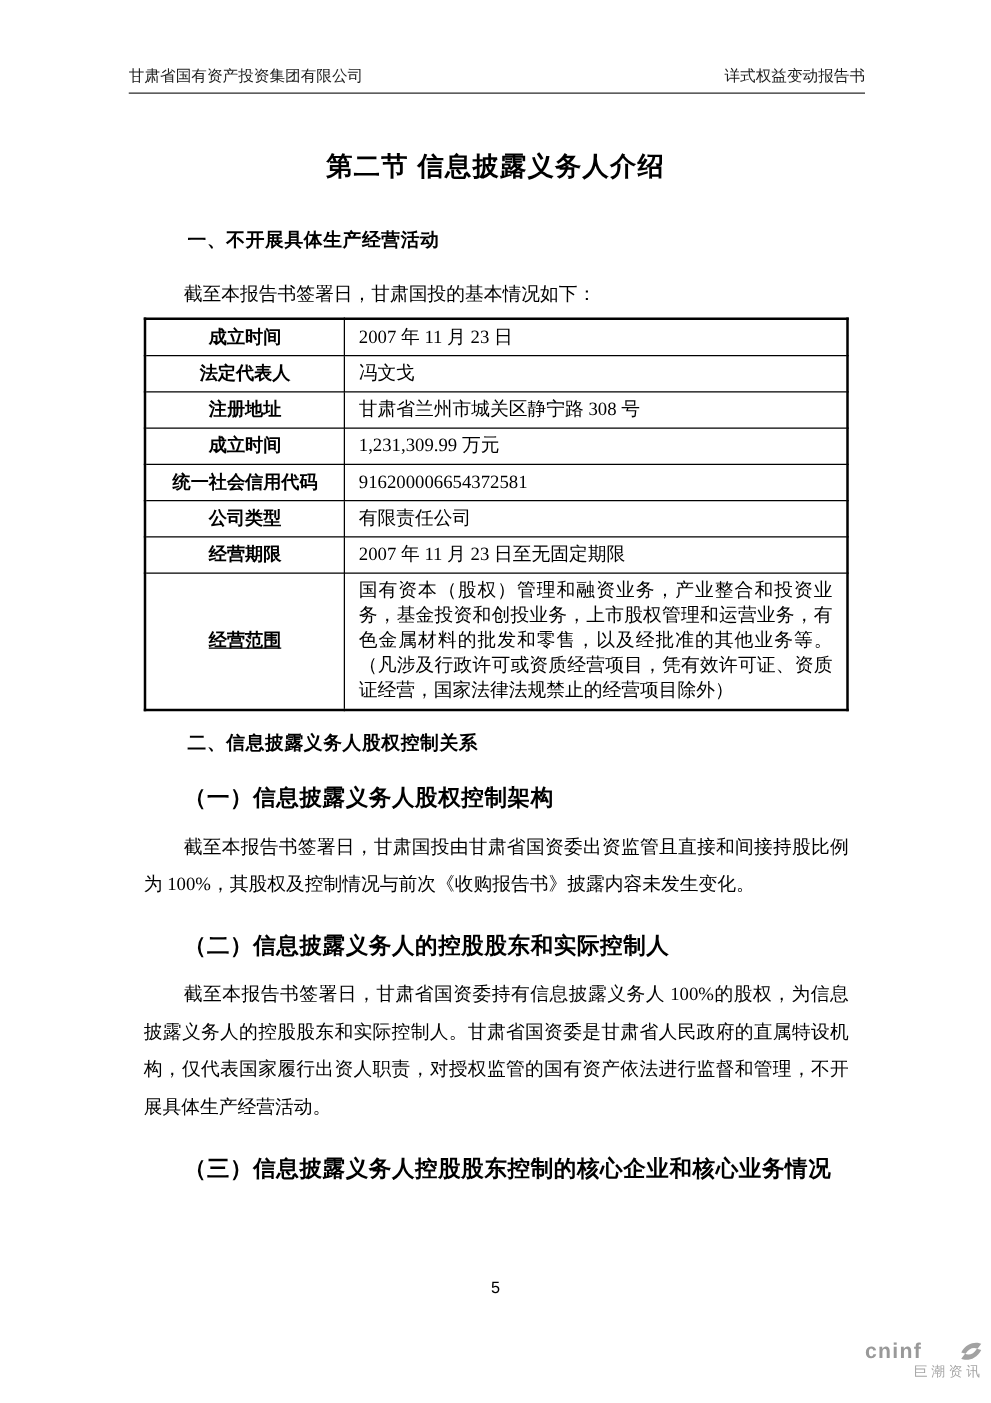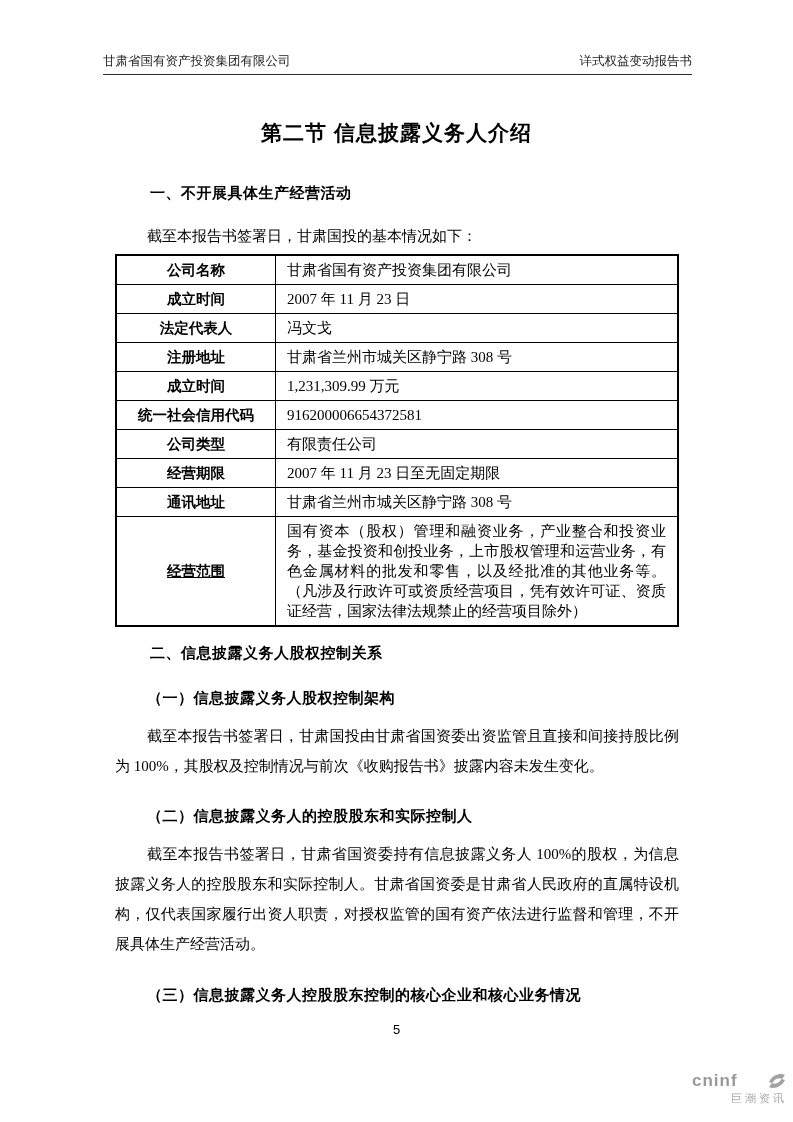--- a/index.html
+++ b/index.html
@@ -30,22 +30,22 @@
     position:absolute; left:115px; top:183px; width:564px;
     font-size:15px; line-height:20px;
   }
 
   .h-section {
     font-family:"Liberation Sans", sans-serif;
     font-weight:bold; font-size:15px; line-height:20px;
     margin-left:35px; letter-spacing:0.5px;
   }
   .h-sub {
-    font-family:Liberation Serif, serif;
-    font-weight:bold; font-size:15px; line-height:20px;
+    font-family:Liberation Mono, monospace;
+    font-weight:bold; font-size:18px; line-height:20px;
     margin-left:32px; letter-spacing:0.5px;
   }
 
   .intro { margin:22px 0 0 0; text-indent:32px; line-height:22px; }
 
   table.info {
     border-collapse:collapse; table-layout:fixed;
     width:564px; margin-top:7px;
     border:2px solid #000;
   }
@@ -106,24 +106,20 @@
   <div class="title">第二节 信息披露义务人介绍</div>
 
   <div class="content">
 
     <div class="h-section">一、不开展具体生产经营活动</div>
 
     <p class="intro">截至本报告书签署日，甘肃国投的基本情况如下：</p>
 
     <table class="info">
       <tbody>
-          <tr>
-        <td class="lbl">公司名称</td>
-        <td class="val">甘肃省国有资产投资集团有限公司</td>
-      </tr>
       <tr>
         <td class="lbl">成立时间</td>
         <td class="val">2007 年 11 月 23 日</td>
       </tr>
       <tr>
         <td class="lbl">法定代表人</td>
         <td class="val">冯文戈</td>
       </tr>
       <tr>
         <td class="lbl">注册地址</td>
@@ -137,24 +133,20 @@
         <td class="lbl">统一社会信用代码</td>
         <td class="val">916200006654372581</td>
       </tr>
       <tr>
         <td class="lbl">公司类型</td>
         <td class="val">有限责任公司</td>
       </tr>
       <tr>
         <td class="lbl">经营期限</td>
         <td class="val">2007 年 11 月 23 日至无固定期限</td>
-      </tr>
-      <tr>
-        <td class="lbl">通讯地址</td>
-        <td class="val">甘肃省兰州市城关区静宁路 308 号</td>
       </tr>
       <tr class="tall">
         <td class="lbl">经营范围</td>
         <td class="val">国有资本（股权）管理和融资业务，产业整合和投资业务，基金投资和创投业务，上市股权管理和运营业务，有色金属材料的批发和零售，以及经批准的其他业务等。（凡涉及行政许可或资质经营项目，凭有效许可证、资质证经营，国家法律法规禁止的经营项目除外）</td>
       </tr>
     </tbody>
       </table>
 
     <div class="h-section mt-s2">二、信息披露义务人股权控制关系</div>
 

